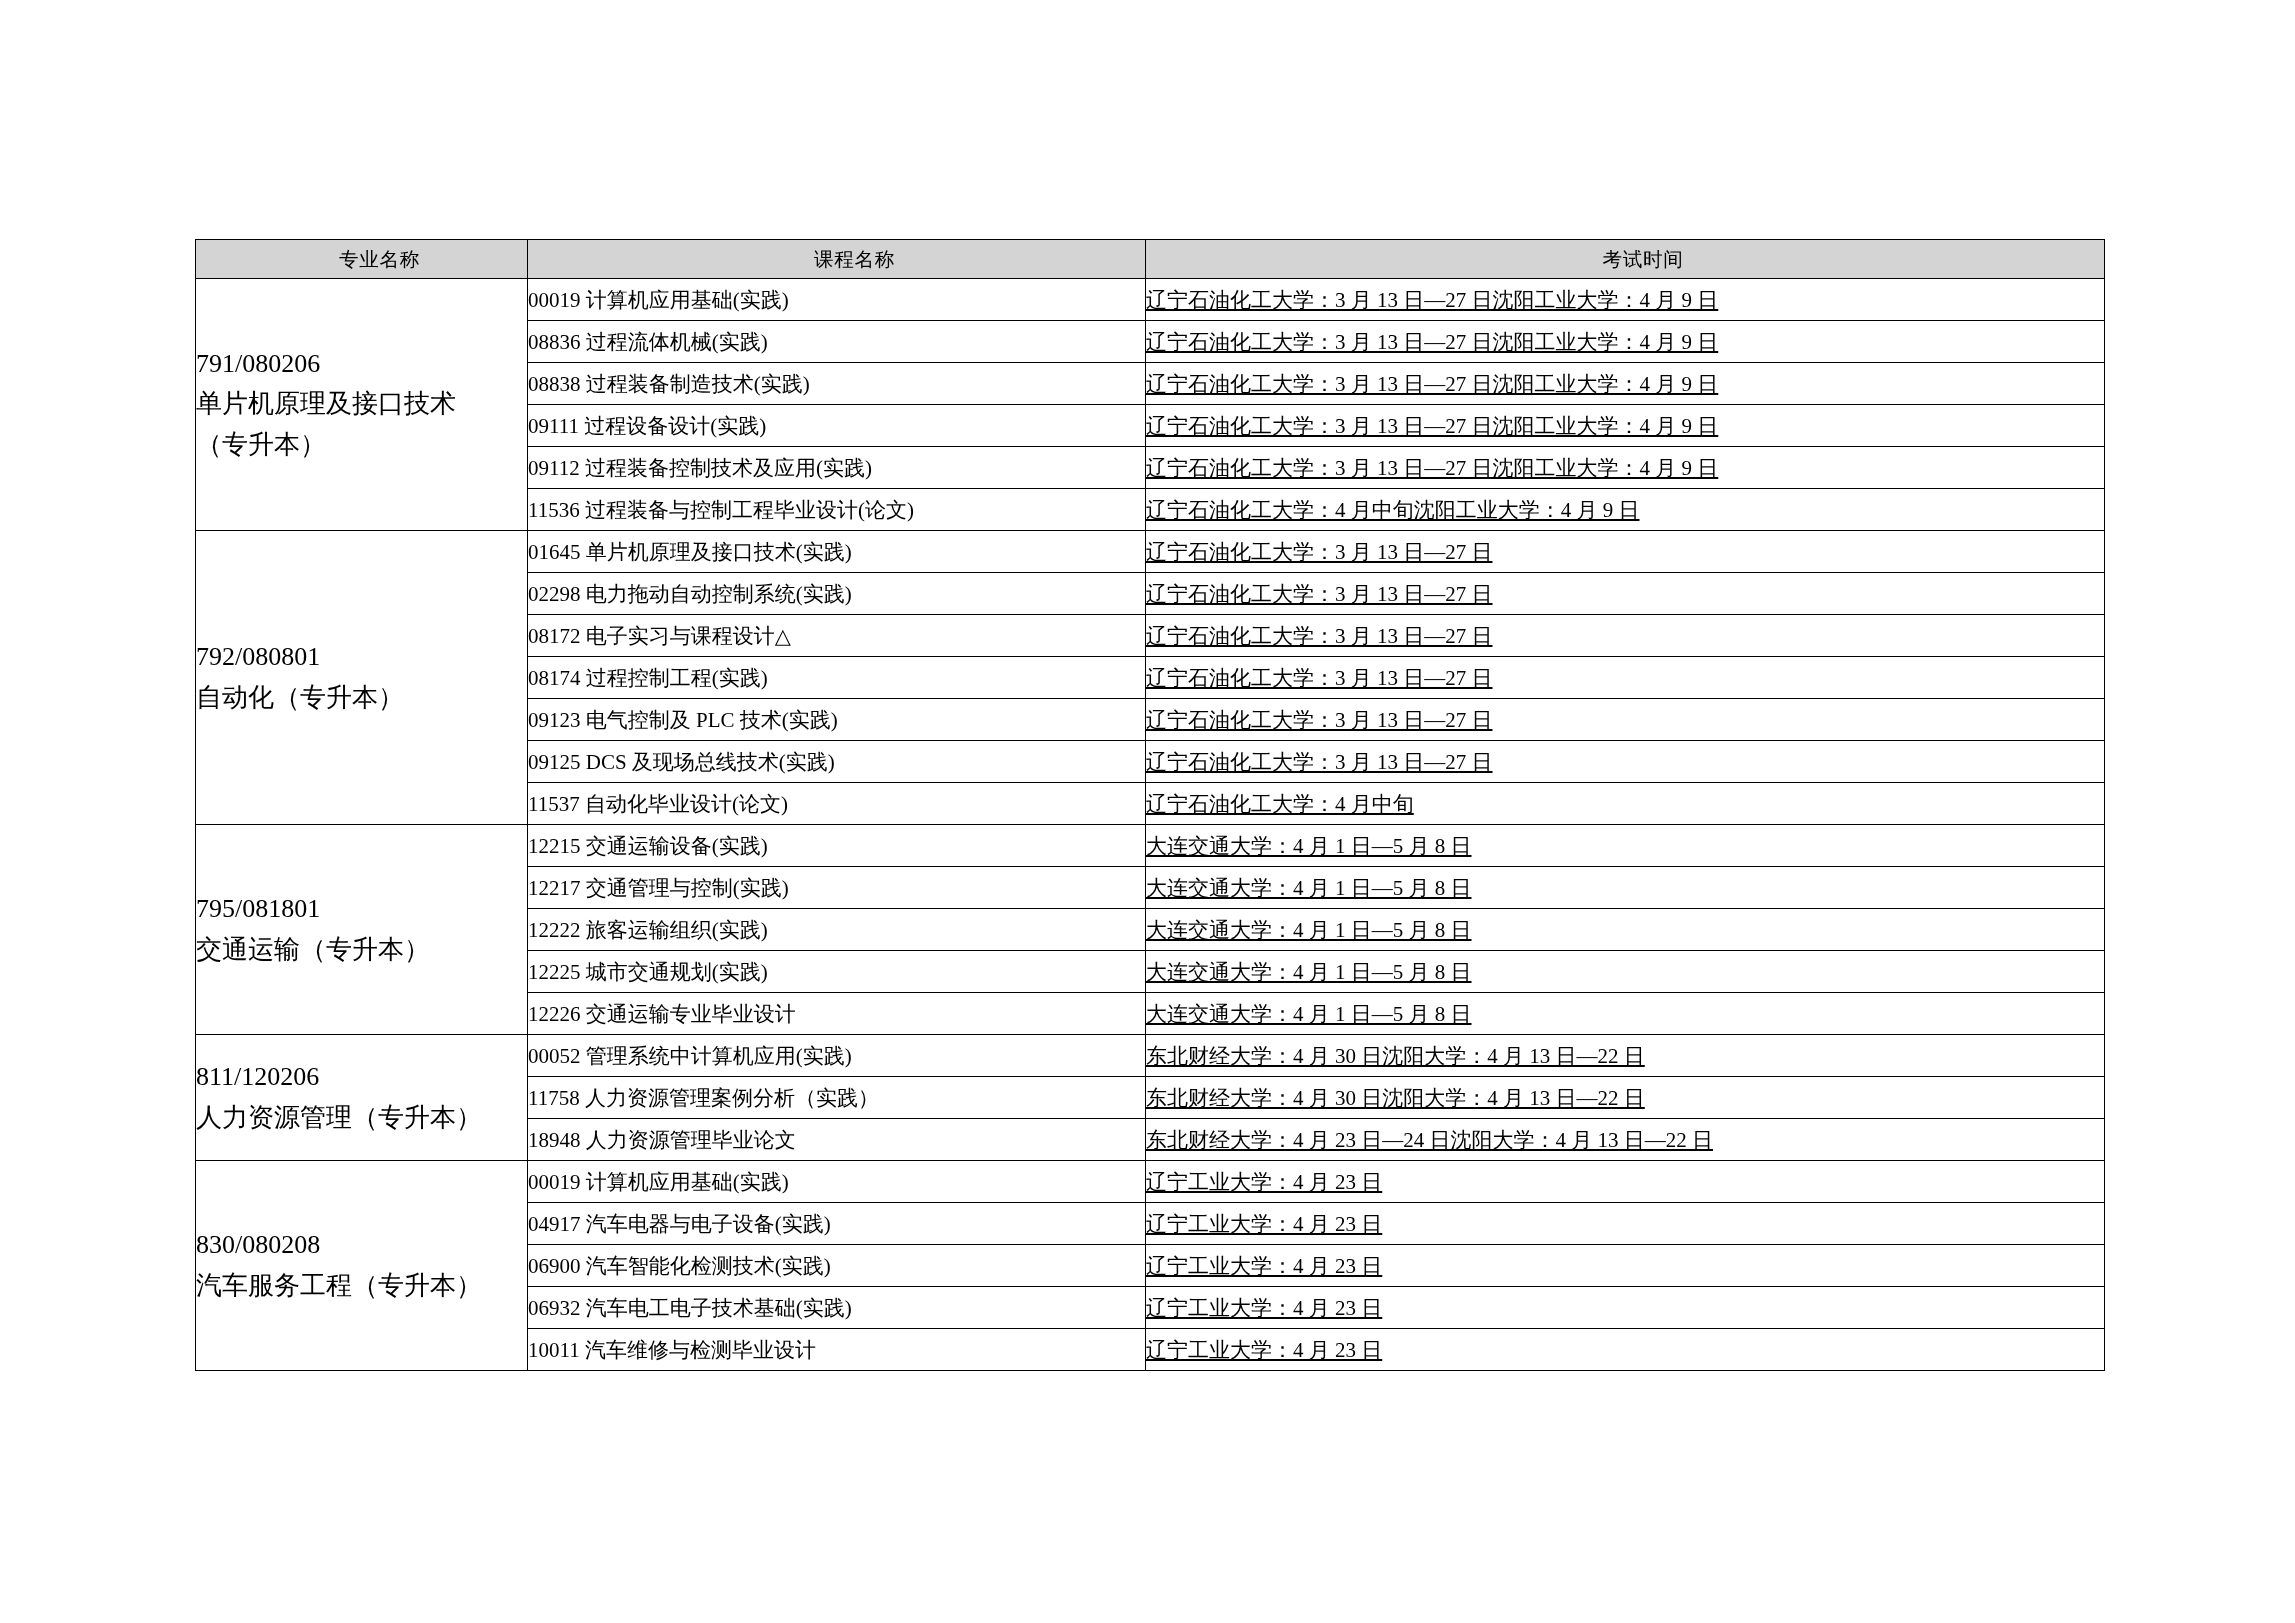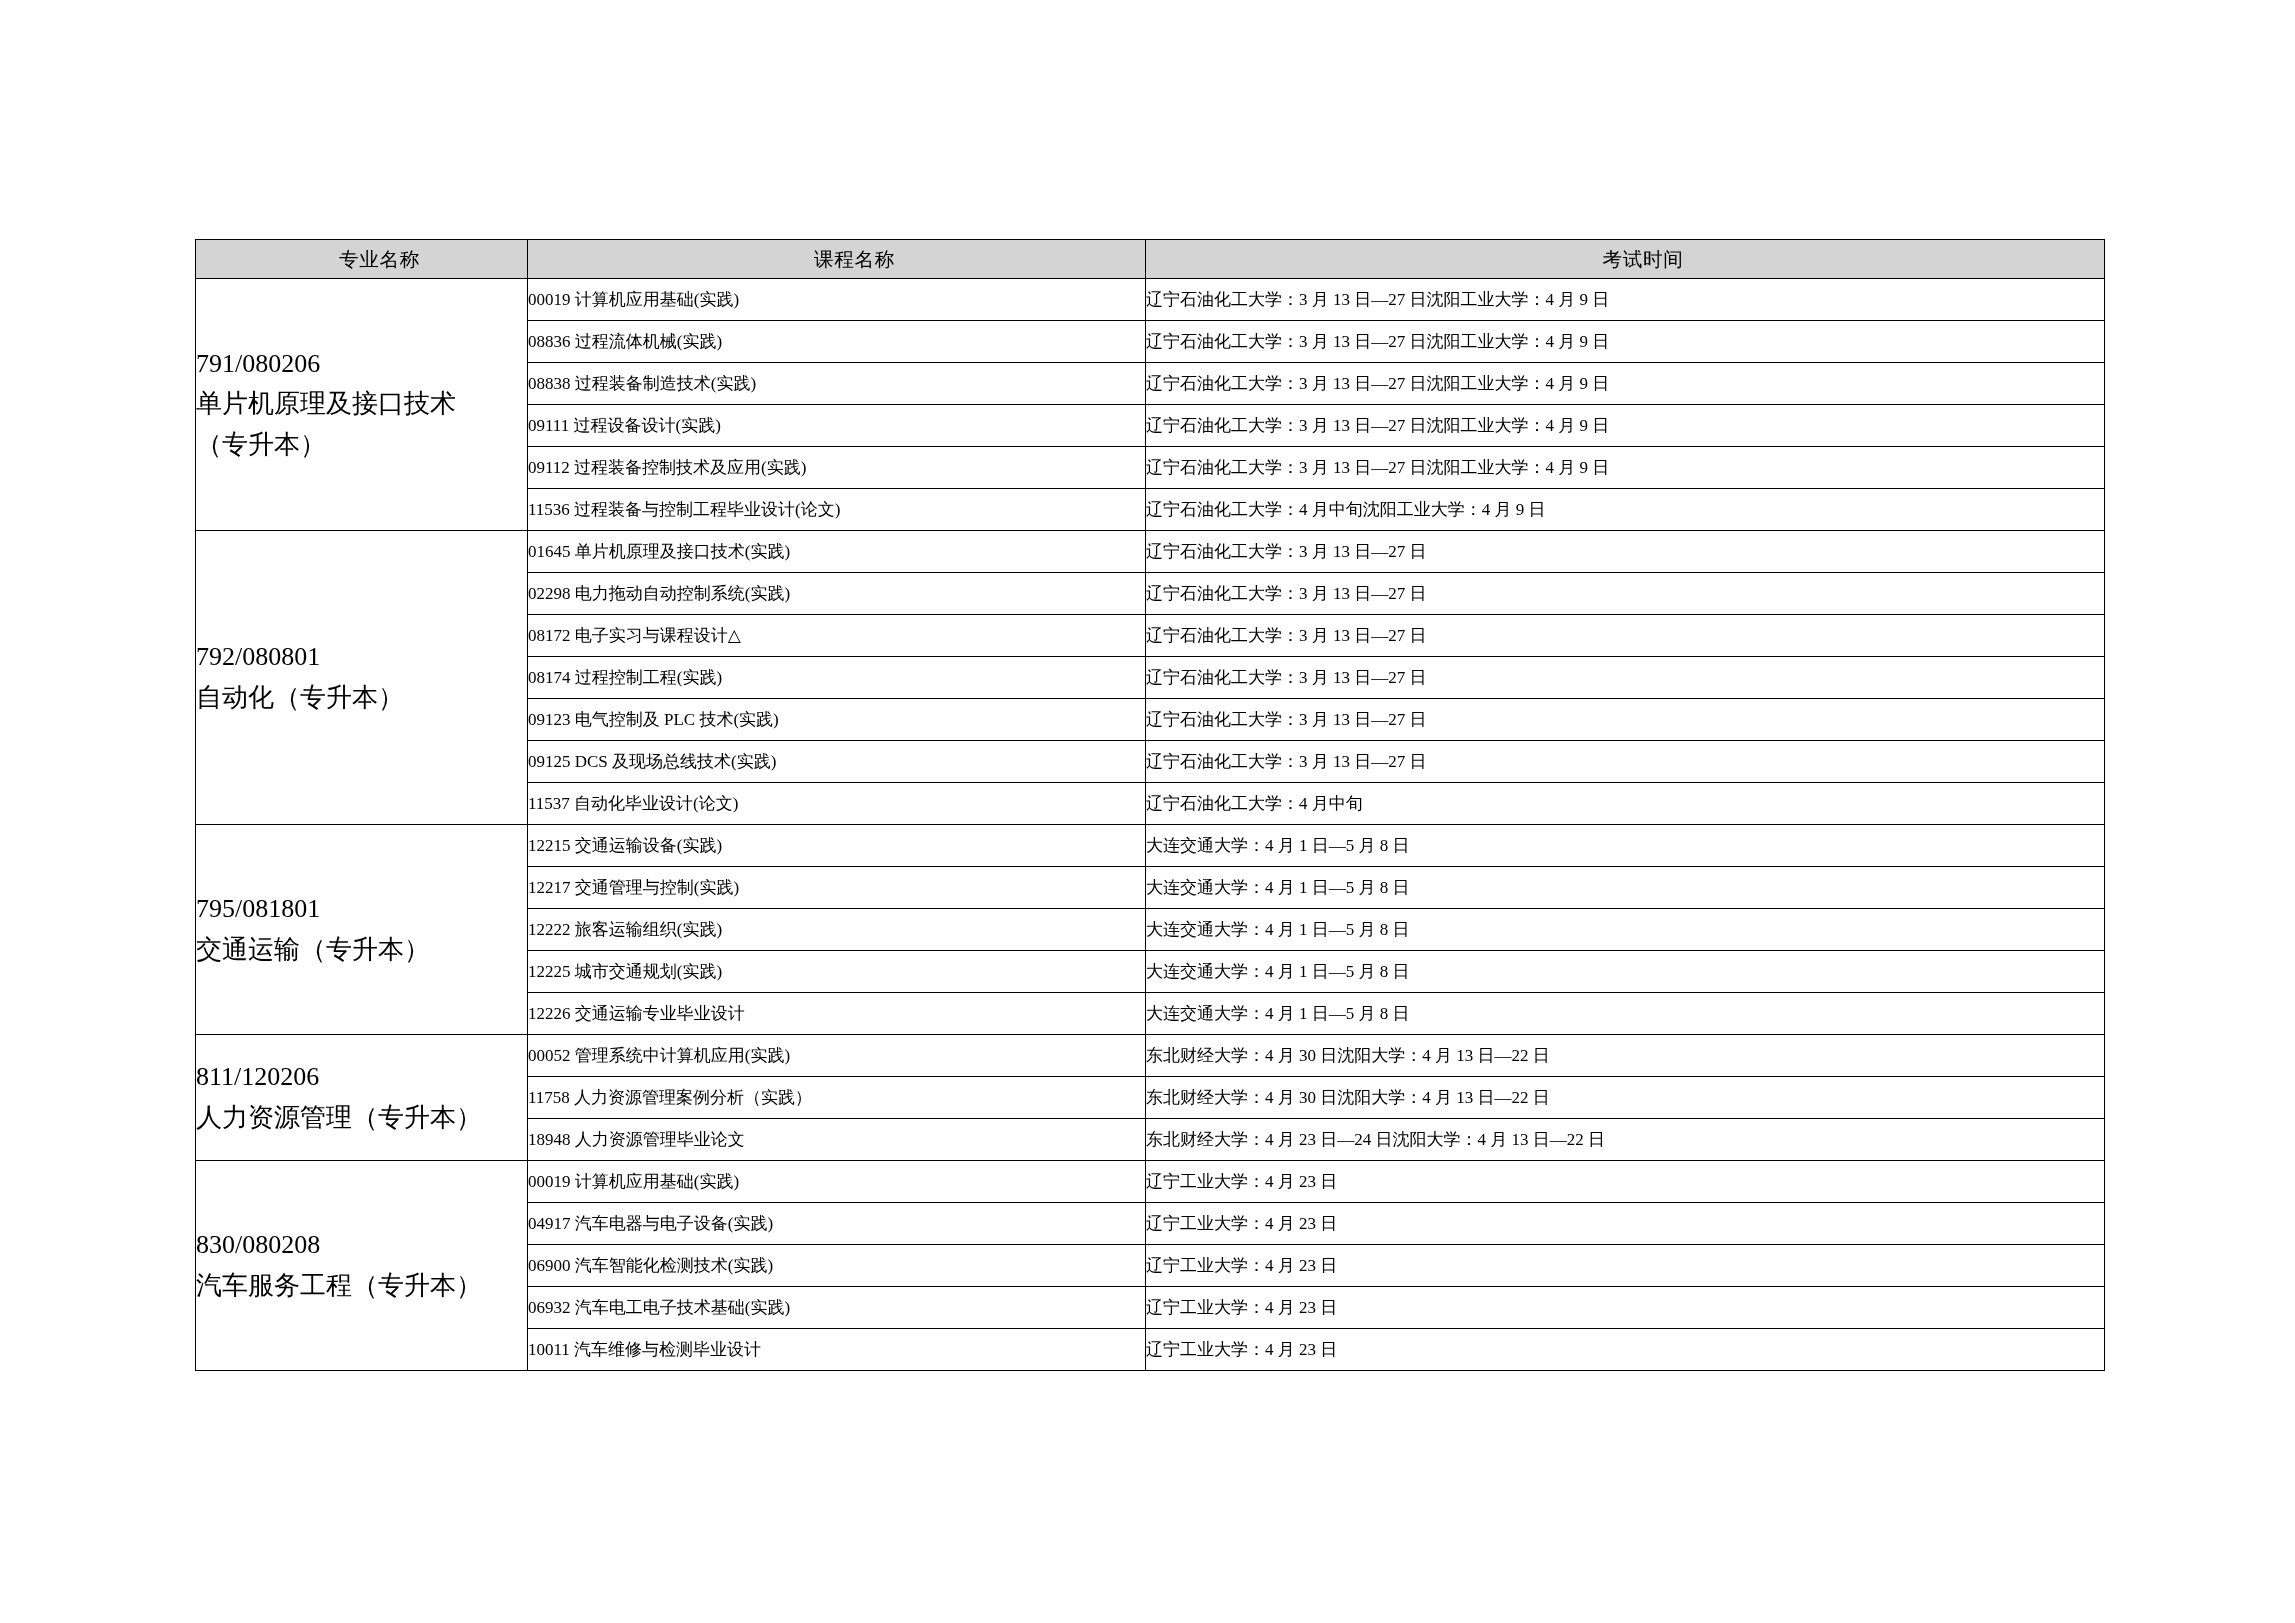--- a/index.html
+++ b/index.html
@@ -54,30 +54,31 @@
     padding: 0 0 0 17px;
     font-size: 26px;
     line-height: 1.55;
   }
   .major-cell .line {
     display: block;
     white-space: nowrap;
   }
   .course-cell, .time-cell {
     height: 41px;
-    font-size: 17px;
+    font-size: 21px;
     white-space: nowrap;
     overflow: hidden;
   }
   .course-cell {
     padding-left: 14.4px;
     border-left: 1.3px solid #000;
   }
   .time-cell {
     padding-left: 14.4px;
+    text-decoration: underline;
   }
   
   .course-cell, .time-cell {
     border: 0.7px solid #000000;
   }
   .grp-first .course-cell, .grp-first .time-cell { border-top: 1.3px solid #000; }
   .grp-last  .course-cell, .grp-last  .time-cell { border-bottom: 1.3px solid #000; margin-top: 31px; }
   .course-cell { border-right: 0.7px solid #000; }
   .time-cell   { border-right: 1.3px solid #000; }
   .major-cell  { border-left: 1.3px solid #000; border-right: 0.7px solid #000; }

